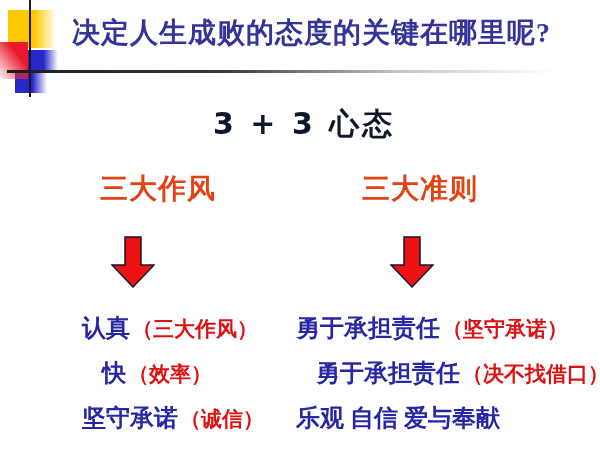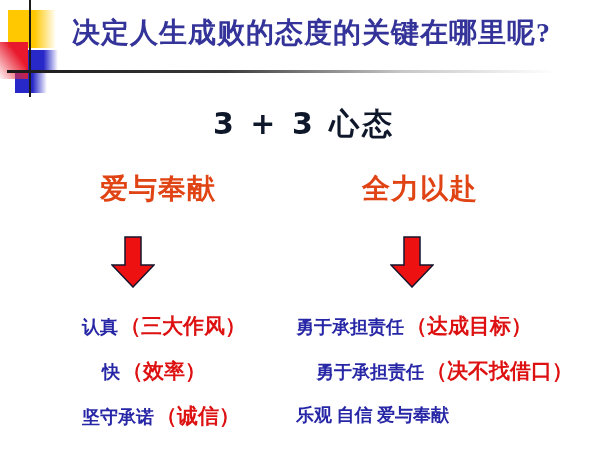--- a/index.html
+++ b/index.html
@@ -78,21 +78,21 @@
   .arrow.left  { left: 111px; }
   .arrow.right { left: 390px; }
 
   
   .item {
     position: absolute;
     font-family: "Liberation Serif", "DejaVu Serif", serif;
     font-weight: bold;
     white-space: nowrap;
   }
-  .item .main { font-size: 18px; color: #2626a6; }
+  .item .main { font-size: 24px; color: #2626a6; }
   .item .note { font-size: 21px; color: #dd1111; margin-left: 2px; }
   .col-left  .item { left: 82px; }
   .col-right .item { left: 296px; }
   .row-1 { top: 312px; }
   .row-2 { top: 357px; margin-left: 20px; }
   .row-3 { top: 402px; }
 </style>
 </head>
 <body>
 
@@ -104,22 +104,22 @@
     <div class="deco-blue-2"></div>
     <div class="deco-red"></div>
     <div class="deco-vline"></div>
     <div class="deco-hline"></div>
   </div>
 
   <div class="title">决定人生成败的态度的关键在哪里呢?</div>
 
   <div class="subtitle">3 + 3 心态</div>
 
-  <div class="col-header left">爱与奉献</div>
-  <div class="col-header right">全力以赴</div>
+  <div class="col-header left">三大作风</div>
+  <div class="col-header right">三大准则</div>
 
   <svg class="arrow left" viewBox="0 0 44 52" width="44" height="52">
     <polygon points="14,1 30,1 30,29 43,29 22,51 1,29 14,29" fill="#ee1111" stroke="#15152e" stroke-width="1.5"></polygon>
   </svg>
   <svg class="arrow right" viewBox="0 0 44 52" width="44" height="52">
     <polygon points="14,1 30,1 30,29 43,29 22,51 1,29 14,29" fill="#ee1111" stroke="#15152e" stroke-width="1.5"></polygon>
   </svg>
 
   <div class="col-left">
     <div class="item row-1">
@@ -128,21 +128,21 @@
     <div class="item row-2">
       <span class="main">快</span><span class="note">（效率）</span>
     </div>
     <div class="item row-3">
       <span class="main">坚守承诺</span><span class="note">（诚信）</span>
     </div>
   </div>
 
   <div class="col-right">
     <div class="item row-1">
-      <span class="main">勇于承担责任</span><span class="note">（达成目标）</span>
+      <span class="main">勇于承担责任</span><span class="note">（坚守承诺）</span>
     </div>
     <div class="item row-2">
       <span class="main">勇于承担责任</span><span class="note">（决不找借口）</span>
     </div>
     <div class="item row-3">
       <span class="main">乐观  自信  爱与奉献</span><span class="note"></span>
     </div>
   </div>
 
 </div>

